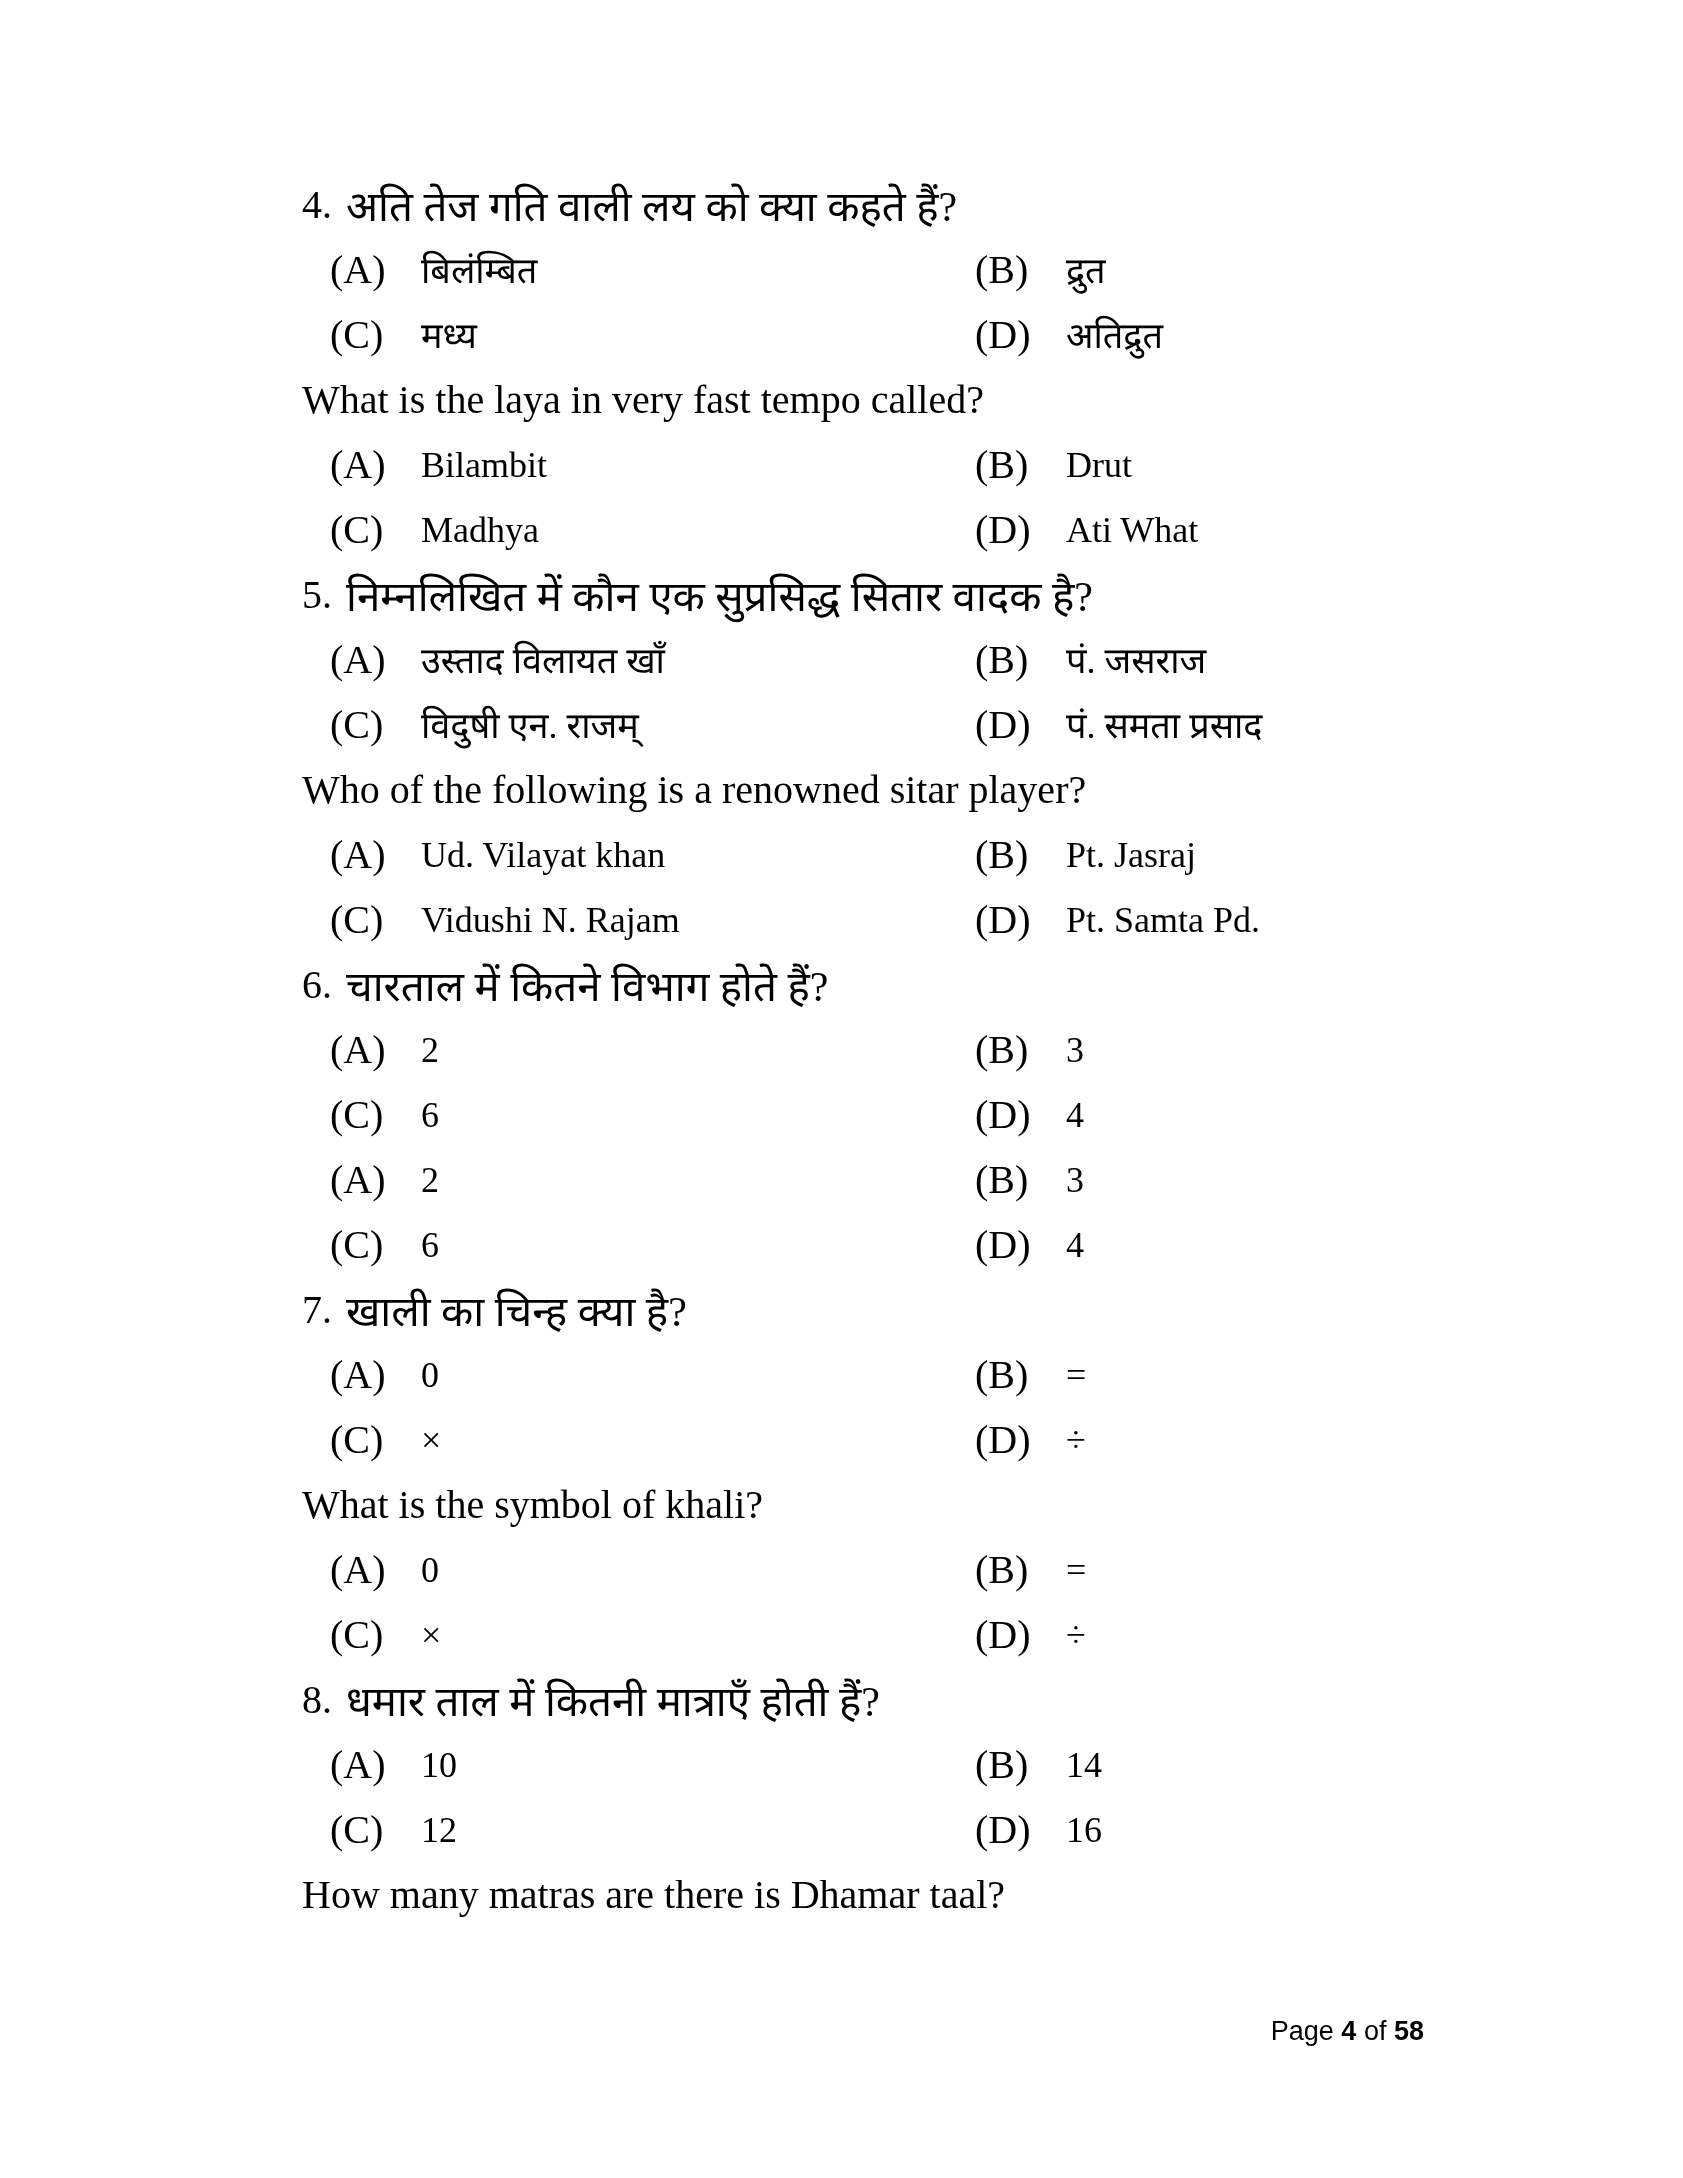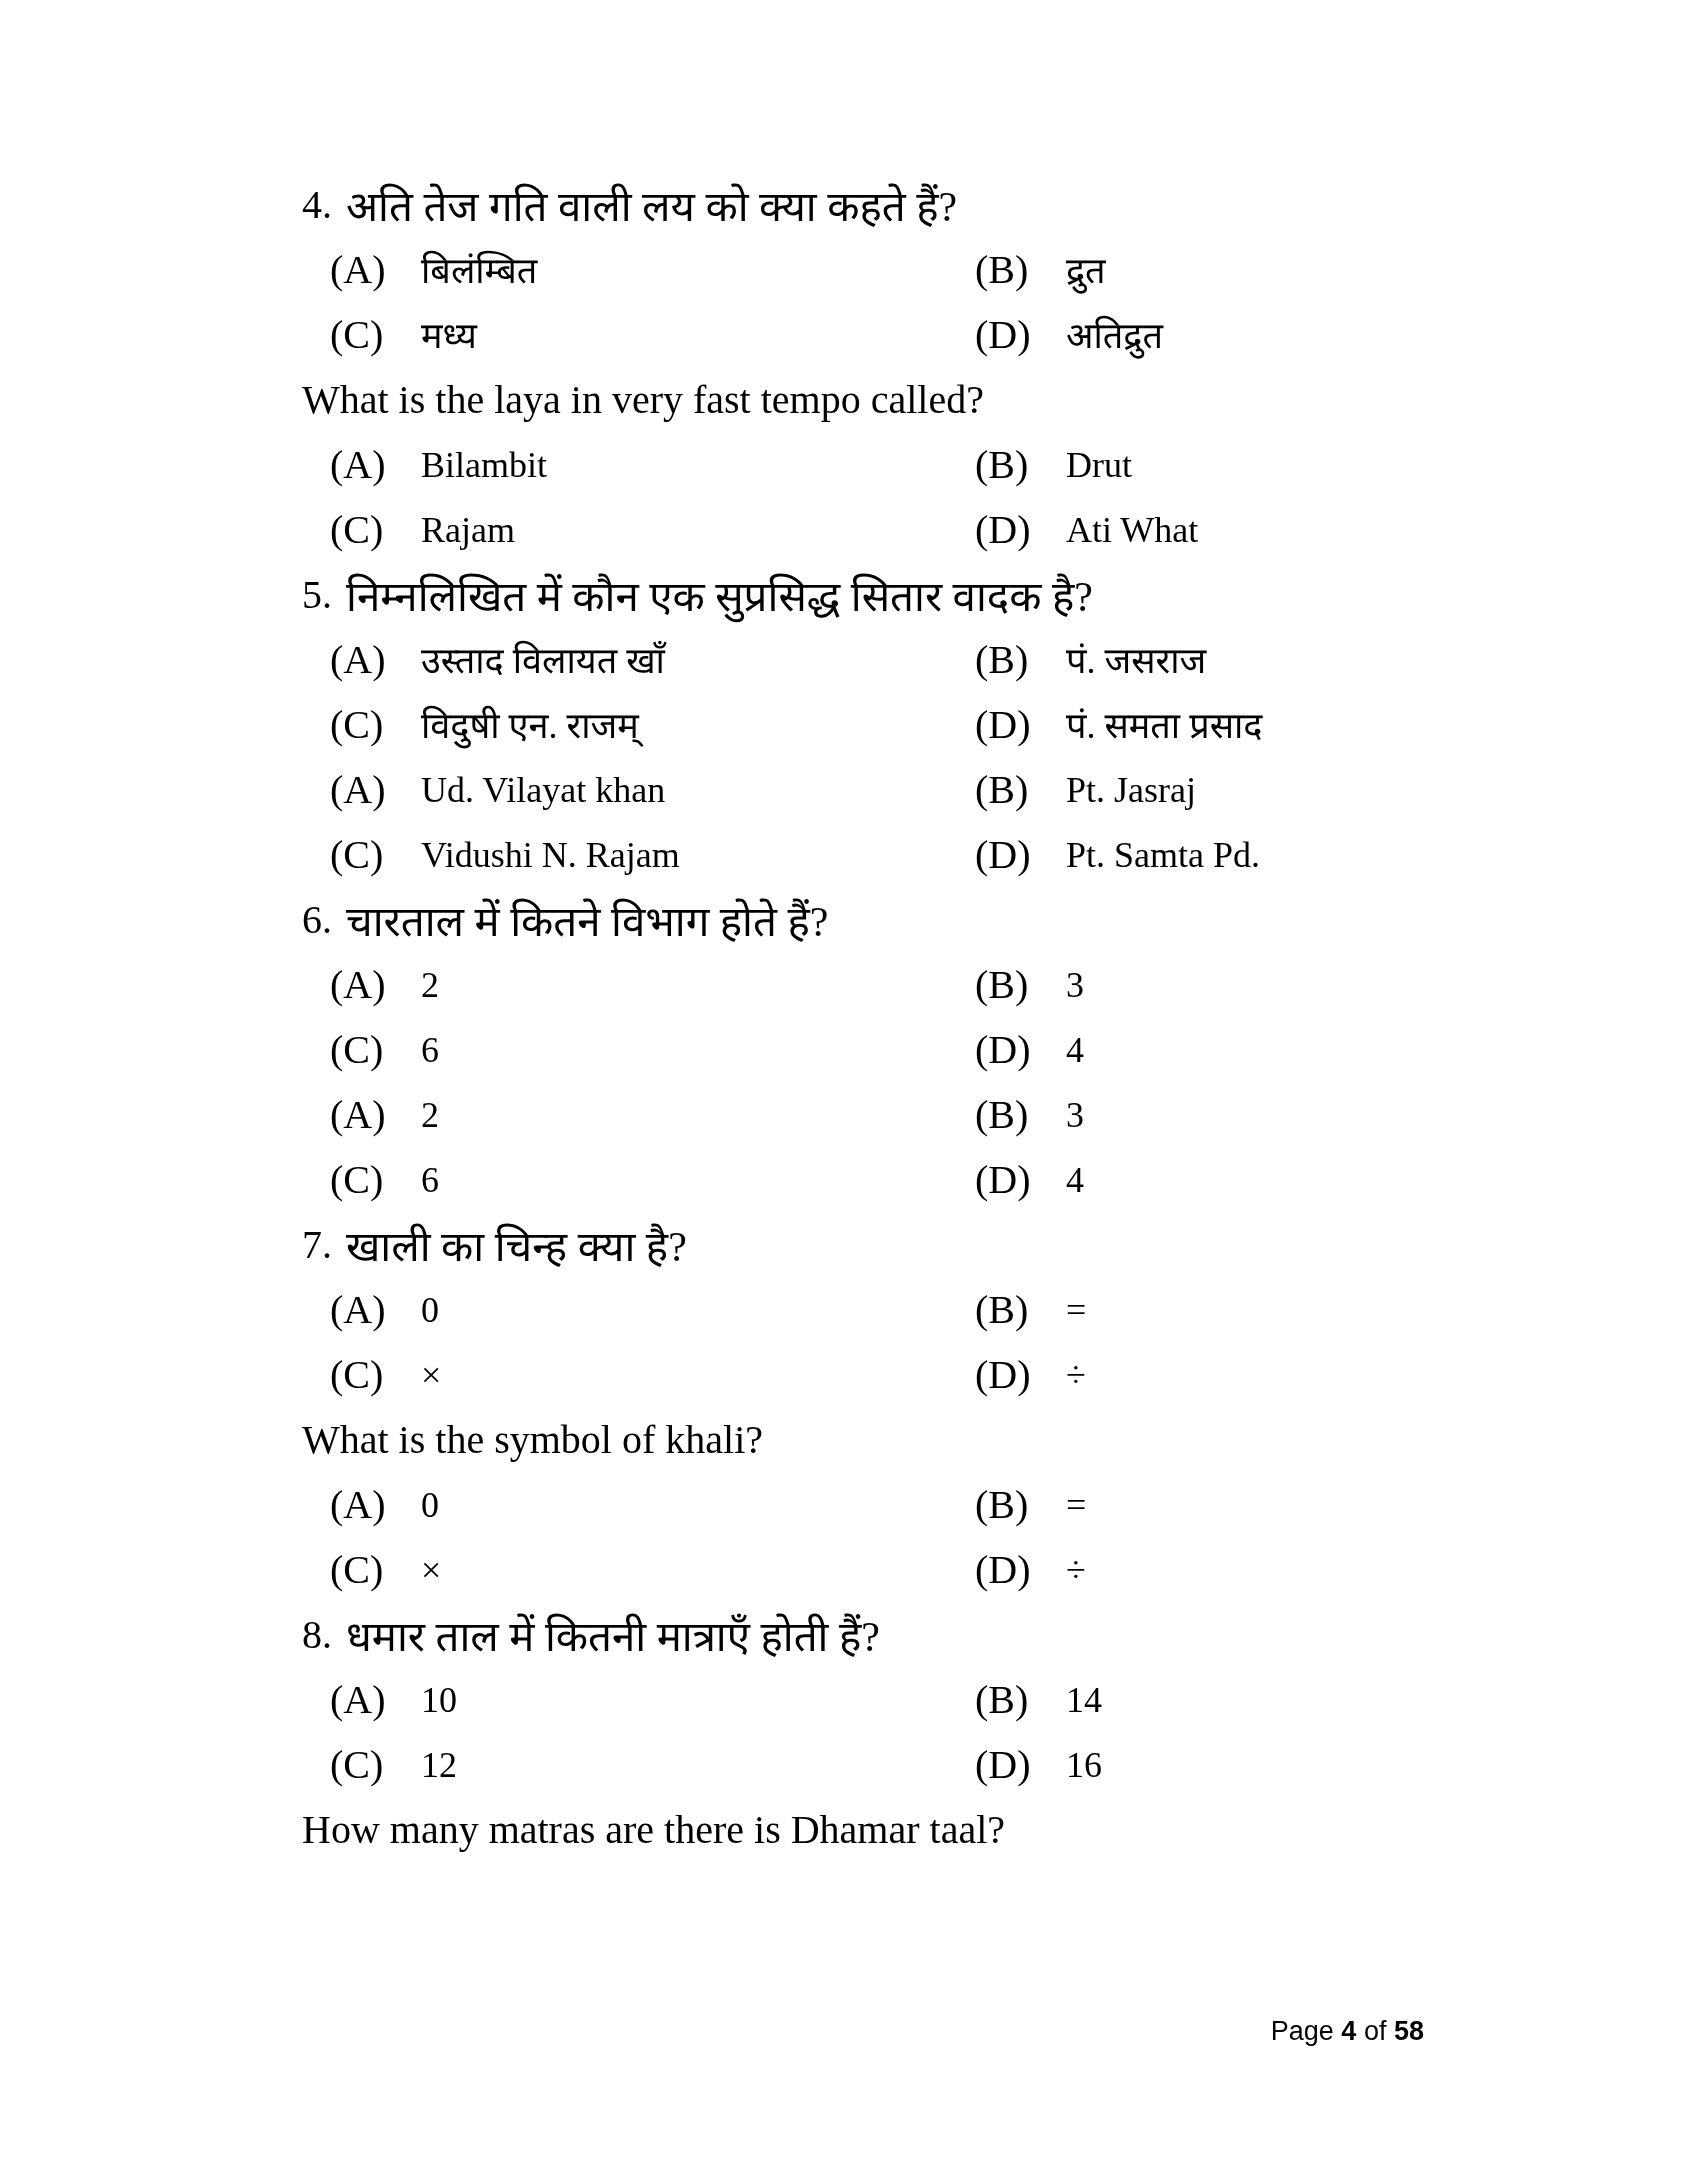--- a/index.html
+++ b/index.html
@@ -105,21 +105,21 @@
         <span class="opt-text">Bilambit</span>
       </span>
       <span class="cell c2">
         <span class="opt-label">(B)</span>
         <span class="opt-text">Drut</span>
       </span>
     </div>
     <div class="row">
       <span class="cell c1">
         <span class="opt-label">(C)</span>
-        <span class="opt-text">Rajam</span>
+        <span class="opt-text">Madhya</span>
       </span>
       <span class="cell c2">
         <span class="opt-label">(D)</span>
         <span class="opt-text">Ati What</span>
       </span>
     </div>
   </section>
 
   <section>
     <div class="row">
@@ -138,20 +138,23 @@
     </div>
     <div class="row">
       <span class="cell c1">
         <span class="opt-label">(C)</span>
         <span class="opt-text">विदुषी एन. राजम्</span>
       </span>
       <span class="cell c2">
         <span class="opt-label">(D)</span>
         <span class="opt-text">पं. समता प्रसाद</span>
       </span>
+    </div>
+    <div class="row">
+      <span class="eng-q">Who of the following is a renowned sitar player?</span>
     </div>
     <div class="row">
       <span class="cell c1">
         <span class="opt-label">(A)</span>
         <span class="opt-text">Ud. Vilayat khan</span>
       </span>
       <span class="cell c2">
         <span class="opt-label">(B)</span>
         <span class="opt-text">Pt. Jasraj</span>
       </span>

